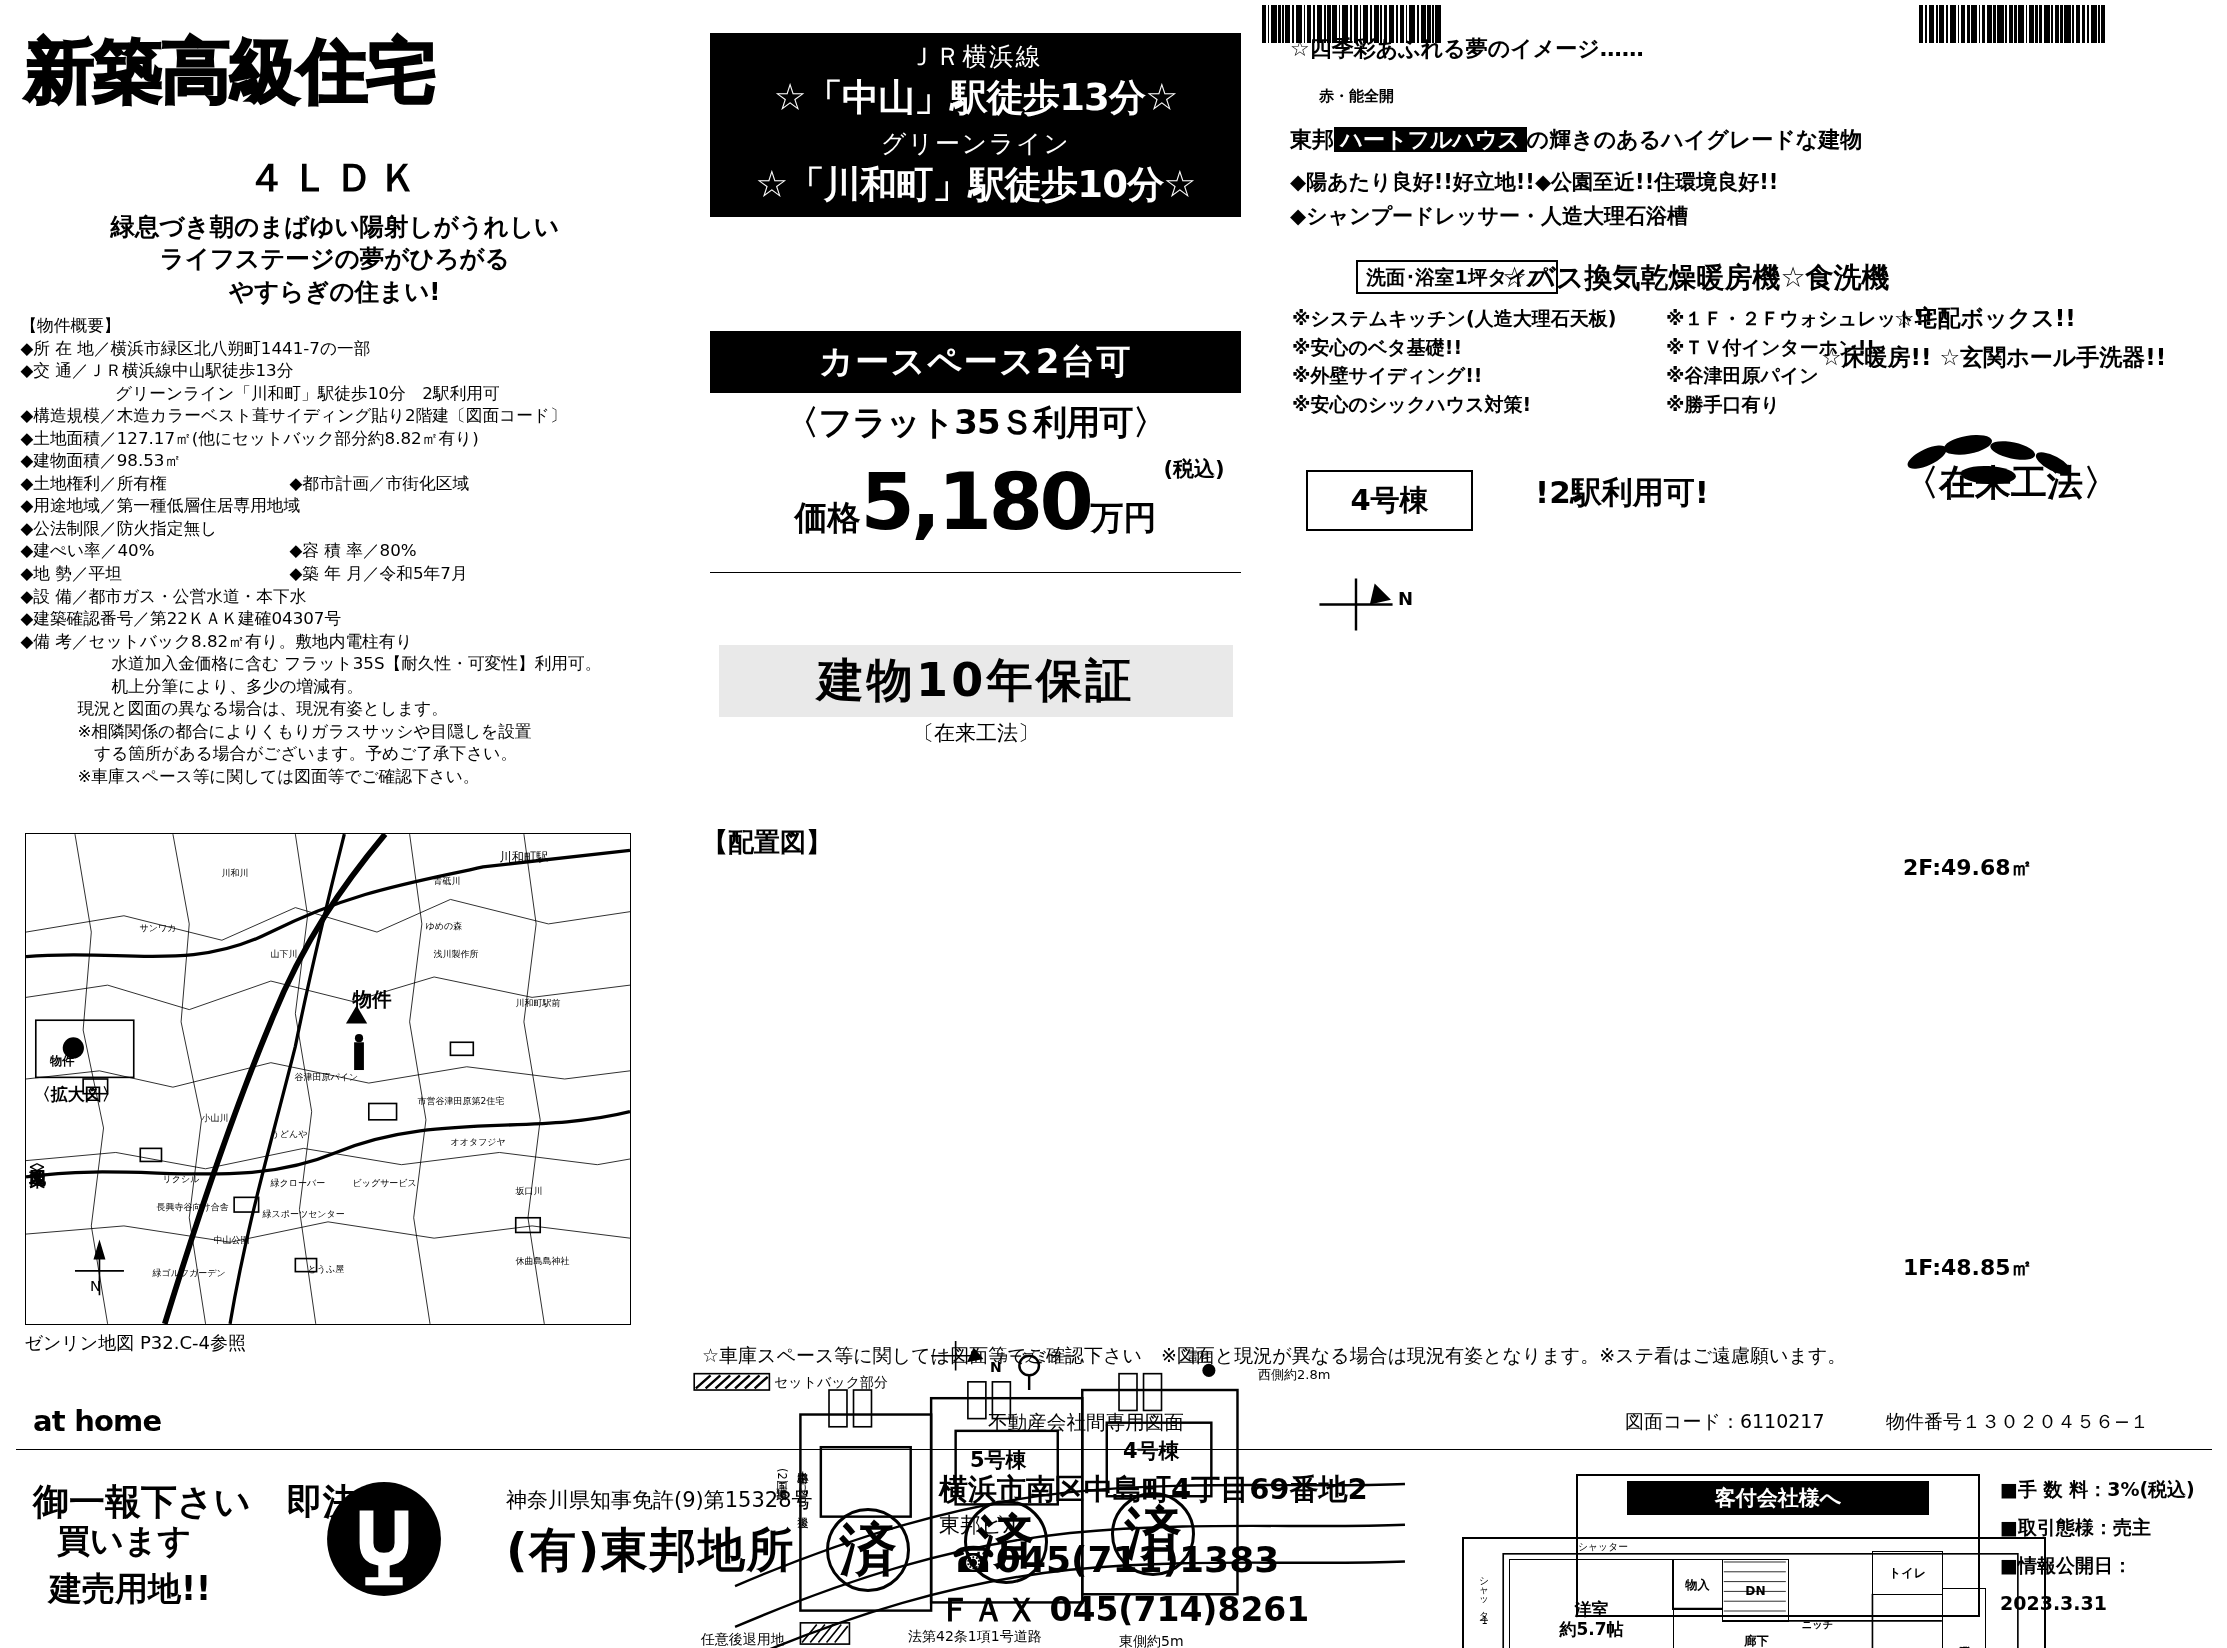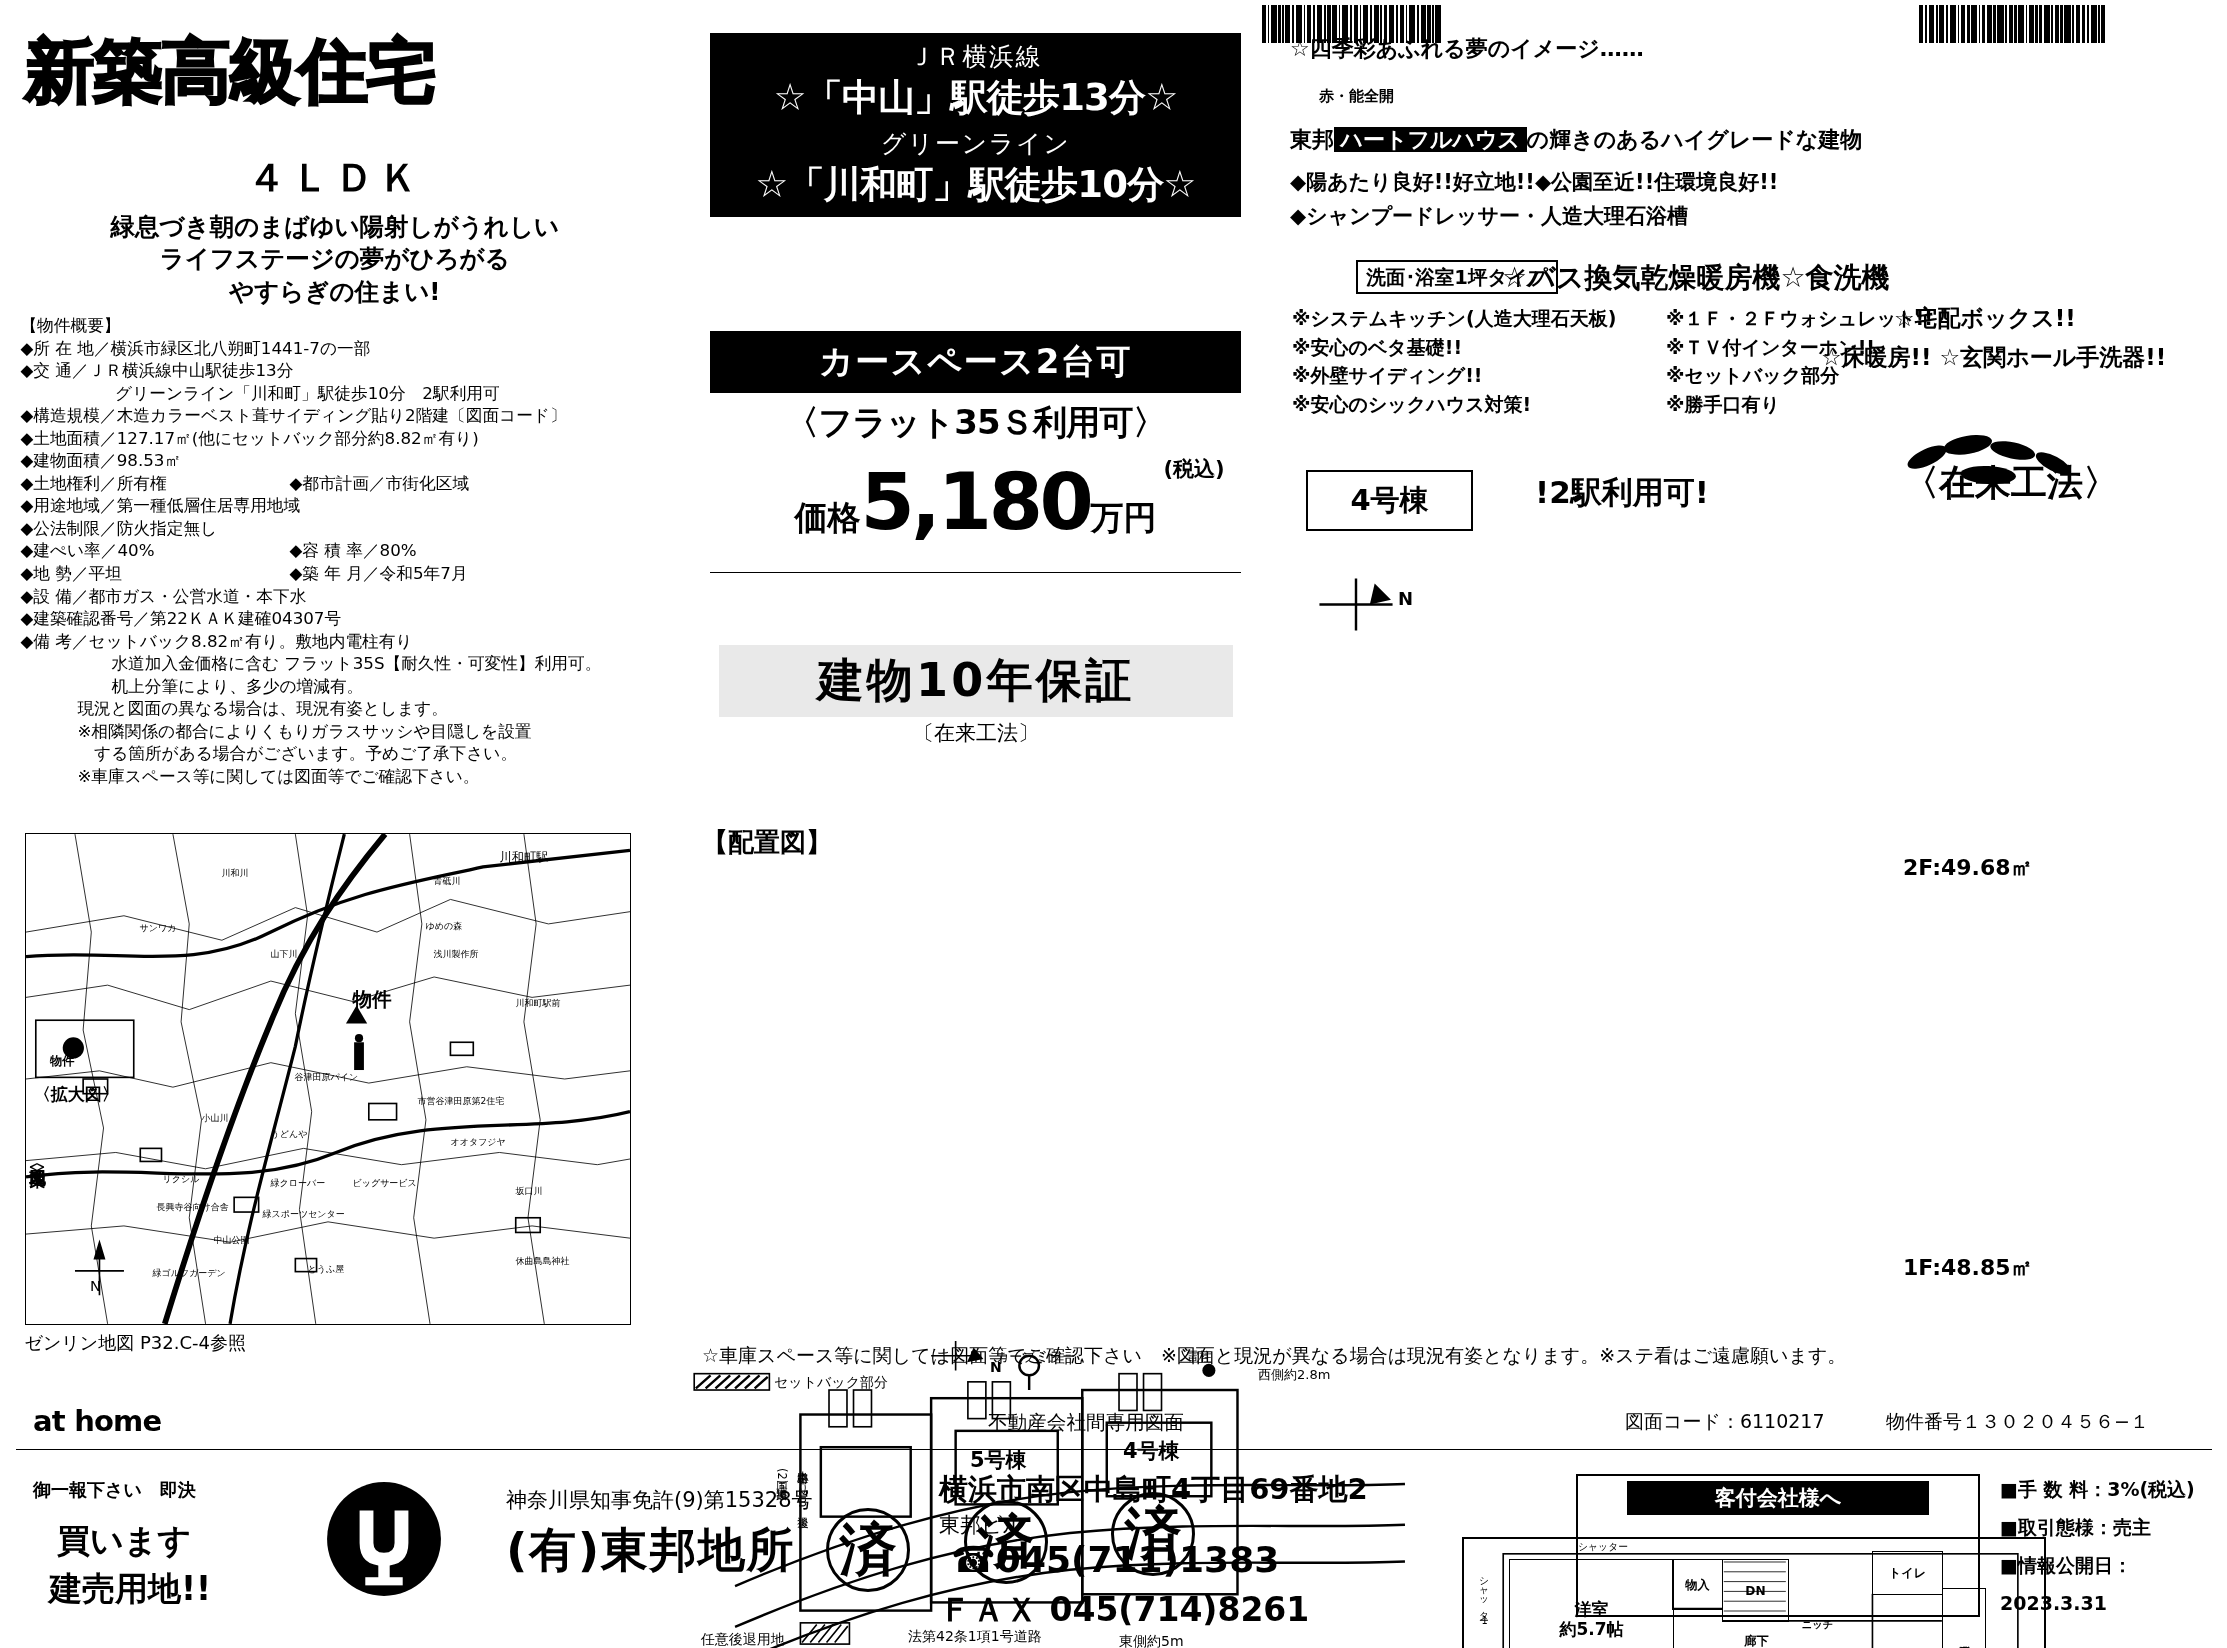--- a/index.html
+++ b/index.html
@@ -353,21 +353,21 @@
   <div class="abs feat" style="left:1502px;top:258px;font-size:28px;">☆バス換気乾燥暖房機☆食洗機</div>
   <div class="abs featsm" style="left:1292px;top:304px;">
     <div>※システムキッチン(人造大理石天板)</div>
     <div>※安心のベタ基礎!!</div>
     <div>※外壁サイディング!!</div>
     <div>※安心のシックハウス対策!</div>
   </div>
   <div class="abs featsm" style="left:1666px;top:304px;">
     <div>※１Ｆ・２Ｆウォシュレット!!</div>
     <div>※ＴＶ付インターホン!!</div>
-    <div>※セットバック部分</div>
+    <div>※谷津田原パイン</div>
     <div>※勝手口有り</div>
   </div>
   <div class="abs feat" style="left:1894px;top:302px;font-size:23px;">☆宅配ボックス!!</div>
   <div class="abs feat" style="left:1821px;top:341px;font-size:23px;">☆床暖房!! ☆玄関ホール手洗器!!</div>
 
   <div class="abs box ctr" style="left:1306px;top:470px;width:163px;height:57px;line-height:57px;">
     <span style="font-size:29px;font-weight:bold;">4号棟</span>
   </div>
   <div class="abs bold" style="left:1535px;top:472px;font-size:31px;">!2駅利用可!</div>
   <div class="abs bold" style="left:1903px;top:459px;font-size:36px;">〈在来工法〉</div>
@@ -425,21 +425,21 @@
   <div class="abs areaLbl" style="left:1903px;top:853px;">2F:49.68㎡</div>
 
   <div class="abs areaLbl" style="left:1903px;top:1253px;">1F:48.85㎡</div>
 
   <div class="abs athome" style="left:33px;top:1404px;">at home</div>
   <div class="abs" style="left:988px;top:1409px;font-size:19.6px;">不動産会社間専用図面</div>
   <div class="abs" style="left:1625px;top:1409px;font-size:19px;">図面コード：6110217</div>
   <div class="abs" style="left:1886px;top:1409px;font-size:19px;">物件番号１３０２０４５６−１</div>
   <div class="abs hr" style="left:16.3px;top:1449px;width:2196px;"></div>
 
-  <div class="abs bold" style="left:33px;top:1478px;font-size:18px;">御一報下さい　即決</div>
+  <div class="abs bold" style="left:33px;top:1478px;font-size:36px;">御一報下さい　即決</div>
   <div class="abs kaimasu" style="left:57px;top:1520px;">買います</div>
   <div class="abs kaimasu" style="left:49px;top:1568px;">建売用地!!</div>
 
   <svg class="abs" width="122" height="122" style="left:323px;top:1478px;" viewBox="0 0 150 150">
     <circle cx="75" cy="75" r="70" fill="#000"></circle>
     <path d="M45,40 L45,80 Q45,108 75,108 Q105,108 105,80 L105,40 L88,40 L88,80 Q88,92 75,92 Q62,92 62,80 L62,40 Z" fill="#fff"></path>
     <rect x="68" y="100" width="14" height="28" fill="#fff"></rect>
     <rect x="52" y="122" width="46" height="10" fill="#fff"></rect>
   </svg>
   <div class="abs" style="left:506px;top:1486px;font-size:21px;">神奈川県知事免許(9)第15328号</div>

